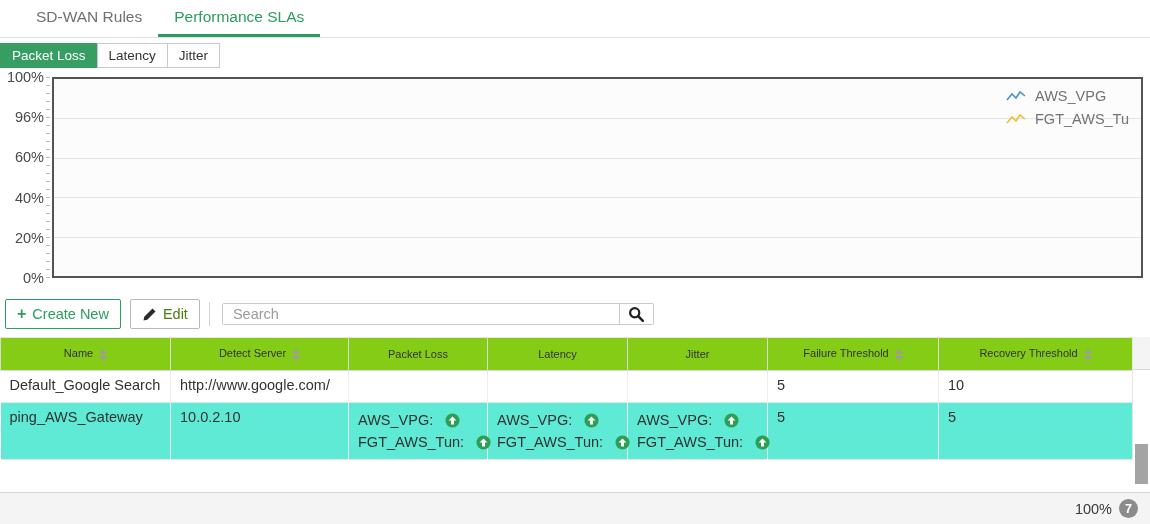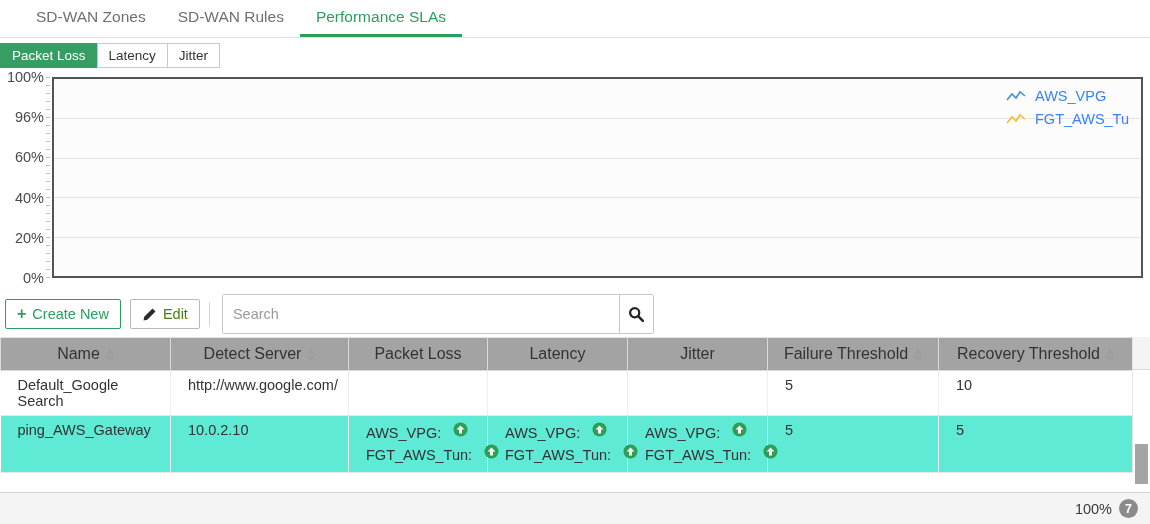--- a/index.html
+++ b/index.html
@@ -18,62 +18,61 @@
   .subtab.active { background:#379e63; border-color:#379e63; color:#fff; margin-left:0; }
   
   .chart-wrap { position:relative; margin:9px 7px 0 52px; height:201px; }
   .plot { position:absolute; inset:0; border:2px solid #545454; background:#fcfcfc; }
   .gridline { position:absolute; left:0; right:0; height:1px; background:#e4e4e4; }
   .yticks { position:absolute; left:-50px; width:42px; top:-9px; bottom:-9px; display:flex; flex-direction:column; justify-content:space-between; }
   .yticks span { display:block; text-align:right; font-size:14.5px; color:#4a4a4a; height:18px; line-height:18px; }
   .minorticks { position:absolute; left:-6px; top:0; bottom:0; width:4px;
     background:repeating-linear-gradient(to bottom,#bdbdbd 0 1px,transparent 1px 8px); }
   .legend { position:absolute; top:9px; right:12px; display:flex; flex-direction:column; gap:7px; }
-  .legend-row { display:flex; align-items:center; gap:8px; font-size:14.5px; color:#3b82f6; }
+  .legend-row { display:flex; align-items:center; gap:8px; font-size:14.5px; color:#737373; }
   
   .toolbar { display:flex; align-items:center; margin-top:21px; padding-left:5px; height:30px; }
   .btn { display:inline-flex; align-items:center; gap:6px; height:30px; padding:0 11px;
     background:#fff; border:1px solid #b9b9b9; border-radius:2px; font-size:14.5px; color:#4d7c0f; cursor:pointer; margin-right:9px; }
   .btn.green { border-color:#2b9e5e; color:#2b9e5e; }
   .plus-glyph { font-weight:bold; font-size:16px; line-height:1; }
   .tb-divider { width:1px; height:24px; background:#d4d4d4; margin:0 8px 0 0; }
-  .searchbox { display:flex; align-items:stretch; width:432px; height:40px; border:1px solid #c9c9c9; border-radius:2px; background:#fff; margin-left:4px; }
+  .searchbox { display:flex; align-items:stretch; width:432px; height:22px; border:1px solid #c9c9c9; border-radius:2px; background:#fff; margin-left:4px; }
   .searchbox input { flex:1; border:none; outline:none; padding:0 10px; font-size:14.5px; color:#333; font-family:"Liberation Sans",sans-serif; }
   .searchbox input::placeholder { color:#9a9a9a; }
   .search-btn { width:34px; display:flex; align-items:center; justify-content:center; border-left:1px solid #c9c9c9; background:#fff; cursor:pointer; }
   
   .table-area { position:relative; margin-top:8px; }
   table { border-collapse:collapse; table-layout:fixed; width:1132px; }
-  th { height:33px; background:#a3a3a3; font-weight:normal; font-size:16px; color:#333;
+  th { height:33px; background:#84cc16; font-weight:normal; font-size:11px; color:#333;
        border:1px solid #d9d9d9; border-top-color:#e5e5e5; text-align:center; }
-  td { font-size:14.5px; color:#333; padding:6px 17px; border-bottom:1px solid #e6e6e6; border-right:1px solid #eeeeee; vertical-align:top; background:#fff; }
+  td { font-size:14.5px; color:#333; padding:6px 9px; border-bottom:1px solid #e6e6e6; border-right:1px solid #eeeeee; vertical-align:top; background:#fff; }
   tr.r1 td, tr.r2 td { height:32px; }
   tr.hl td { background:#5eead4; }
   .sort { display:inline-flex; flex-direction:column; gap:2px; margin-left:6px; vertical-align:middle; }
   .sort i { width:0; height:0; border-left:4px solid transparent; border-right:4px solid transparent; }
   .sort .up { border-bottom:5px solid #9d9d9d; }
   .sort .dn { border-top:5px solid #9d9d9d; }
-  .member-line { display:flex; align-items:flex-start; gap:12px; line-height:22px; height:22px; }
+  .member-line { display:flex; align-items:center; gap:12px; line-height:22px; height:22px; }
   .upicon { display:inline-flex; width:15px; height:15px; }
   
   .gutter { position:absolute; top:0; right:0; width:18px; bottom:0; background:#fff; border-left:1px solid #e6e6e6; }
   .gutter-cap { height:33px; background:#f4f4f4; border-bottom:1px solid #d9d9d9; }
   .thumb { position:absolute; left:2px; width:13px; top:107px; height:40px; background:#a4a4a4; cursor:grab; }
   
   .footer { position:absolute; left:0; right:0; bottom:0; height:32px; background:#f4f4f4; border-top:1px solid #d6d6d6;
     display:flex; align-items:center; justify-content:flex-end; gap:7px; padding-right:12px; }
   .zoom-level { font-size:14.5px; color:#3a3a3a; }
   .badge { width:19px; height:19px; border-radius:50%; background:#8b8b8b; color:#fff; font-size:12.5px; font-weight:bold;
     display:flex; align-items:center; justify-content:center; }
 </style>
 </head>
 <body>
 
 <div class="tabbar">
-  <div class="tab">SD-WAN Zones</div>
   <div class="tab">SD-WAN Rules</div>
   <div class="tab active">Performance SLAs</div>
 </div>
 
 <div class="subtabs">
   <div class="subtab active">Packet Loss</div>
   <div class="subtab">Latency</div>
   <div class="subtab">Jitter</div>
 </div>
 

